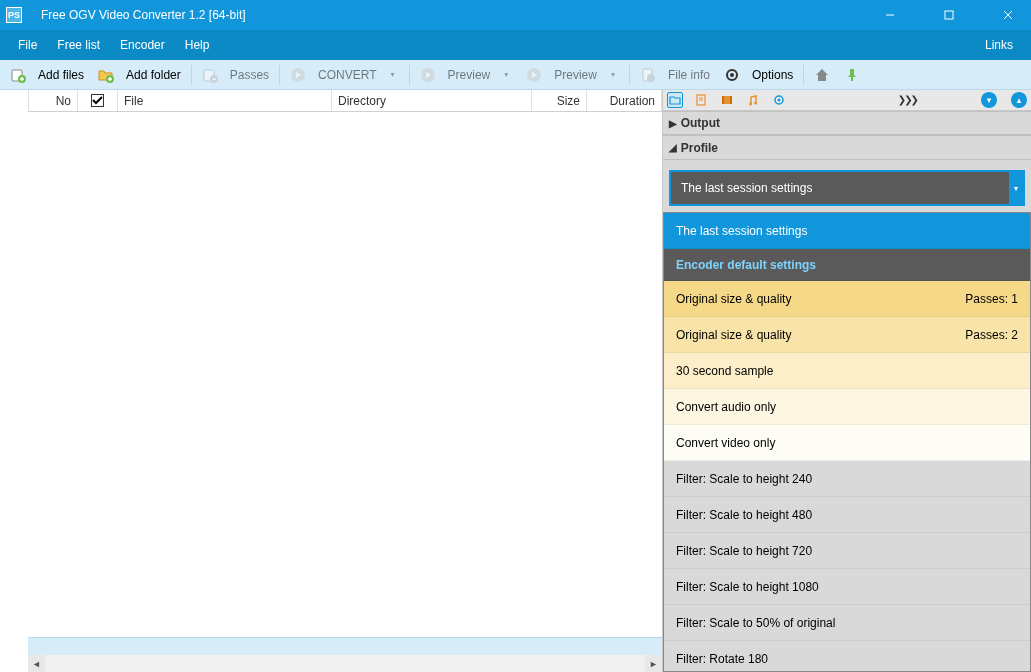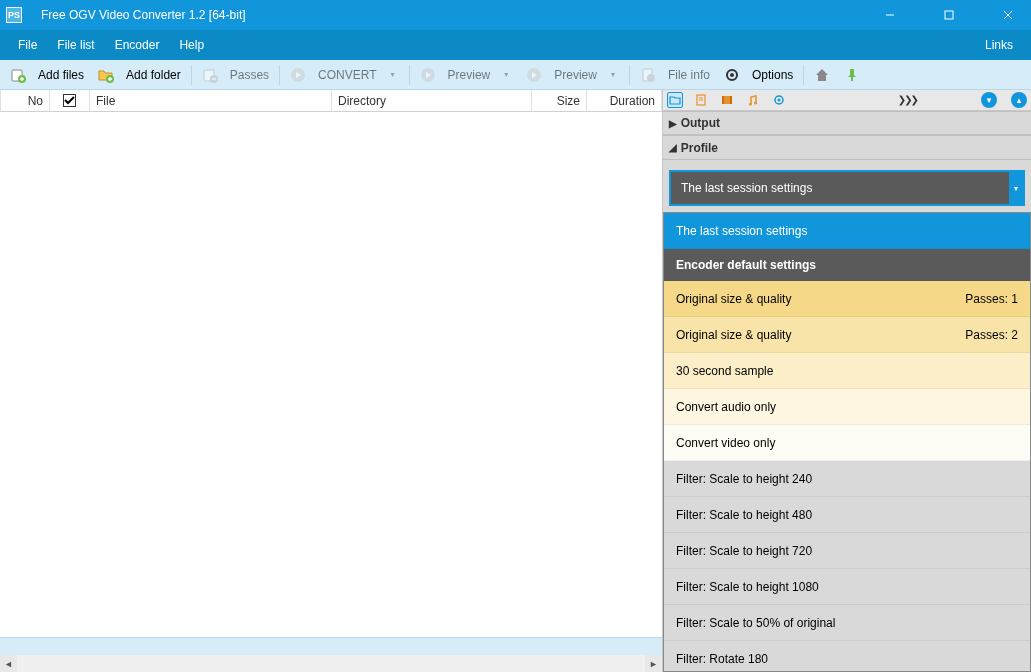--- a/index.html
+++ b/index.html
@@ -14,21 +14,21 @@
 .menubar .menu-item { padding: 6px 10px; cursor: pointer; }
 .menubar .spacer { flex: 1; }
 
 .toolbar { background: #d6ecf8; height: 30px; display: flex; align-items: center; padding: 0 4px; border-bottom: 1px solid #b8d8ea; gap: 2px; }
 .toolbar .tbtn { display: flex; align-items: center; padding: 3px 6px; cursor: pointer; border-radius: 2px; gap: 12px; }
 .toolbar .tbtn.disabled { opacity: 0.5; cursor: default; }
 .toolbar .tbtn .ticon { width: 16px; height: 16px; display: flex; align-items: center; justify-content: center; }
 .toolbar .sep { width: 1px; height: 20px; background: #b8d8ea; margin: 0 2px; }
 .toolbar .drop { width: 8px; font-size: 8px; color: #555; margin-left: 2px; }
 
-.content { flex: 1; display: flex; overflow: hidden; }
+.content { flex: 1; display: flex; overflow: hidden; margin-left: 28px; }
 
 .left-pane { flex: 1; display: flex; flex-direction: column; min-width: 0; }
 .grid-header { display: flex; background: #fff; border-bottom: 1px solid #d0d0d0; height: 22px; }
 .grid-header .col { border-right: 1px solid #e0e0e0; padding: 3px 6px; display: flex; align-items: center; color: #333; }
 .grid-header .col.no { width: 50px; justify-content: flex-end; border-left: 1px solid #e0e0e0; }
 .grid-header .col.chk { width: 40px; justify-content: center; }
 .grid-header .col.file { flex: 1; min-width: 210px; }
 .grid-header .col.dir { width: 200px; }
 .grid-header .col.size { width: 55px; justify-content: flex-end; }
 .grid-header .col.dur { width: 75px; justify-content: flex-end; }
@@ -52,21 +52,21 @@
 .profile-select { background: #5a5a5a; color: #fff; height: 36px; display: flex; align-items: center; padding: 0 10px; border: 2px solid #1296db; position: relative; }
 .profile-select .chev-down { margin-left: auto; background: #1296db; width: 14px; height: 32px; display: flex; align-items: center; justify-content: center; margin-right: -10px; font-size: 8px; }
 
 .dropdown { position: relative; }
 .dropdown-list { background: #fff; border: 1px solid #888; max-height: 460px; overflow-y: auto; overflow-x: hidden;}
 .dropdown-list::-webkit-scrollbar { width: 17px; }
 .dropdown-list::-webkit-scrollbar-track { background: #f0f0f0; }
 .dropdown-list::-webkit-scrollbar-thumb { background: #c8c8c8; }
 .dd-item { height: 36px; display: flex; align-items: center; padding: 0 12px; border-bottom: 1px solid rgba(0,0,0,0.05); cursor: pointer; }
 .dd-item.selected { background: #1296db; color: #fff; }
-.dd-item.section { background: #5a5a5a; color: #ffffff; font-weight: bold; height: 32px; cursor: default; }
+.dd-item.section { background: #5a5a5a; color: #7dd3fc; font-weight: bold; height: 32px; cursor: default; }
 .dd-item.gold1 { background: #f5d988; }
 .dd-item.gold2 { background: #f8e3a8; }
 .dd-item.gold3 { background: #fbeec8; }
 .dd-item.gold4 { background: #fdf6e0; }
 .dd-item.gold5 { background: #fefdf5; }
 .dd-item.gray { background: #d9d9d9; }
 .dd-item .right-label { margin-left: auto; }
 
 svg { display: block; }
 </style>
@@ -89,21 +89,21 @@
   <div class="win-btn close">
       <svg width="10" height="10">
         <line x1="1" y1="1" x2="9" y2="9" stroke="#fff" stroke-width="1"></line>
         <line x1="9" y1="1" x2="1" y2="9" stroke="#fff" stroke-width="1"></line>
       </svg>
     </div>
 </div>
 
 <div class="menubar">
   <div class="menu-item">File</div>
-  <div class="menu-item">File list</div>
+  <div class="menu-item">Free list</div>
   <div class="menu-item">Encoder</div>
   <div class="menu-item">Help</div>
   <div class="spacer"></div>
   <div class="menu-item">Links</div>
 </div>
 
 <div class="toolbar">
   <div class="tbtn">
     <span class="ticon">
         <svg width="16" height="16">

